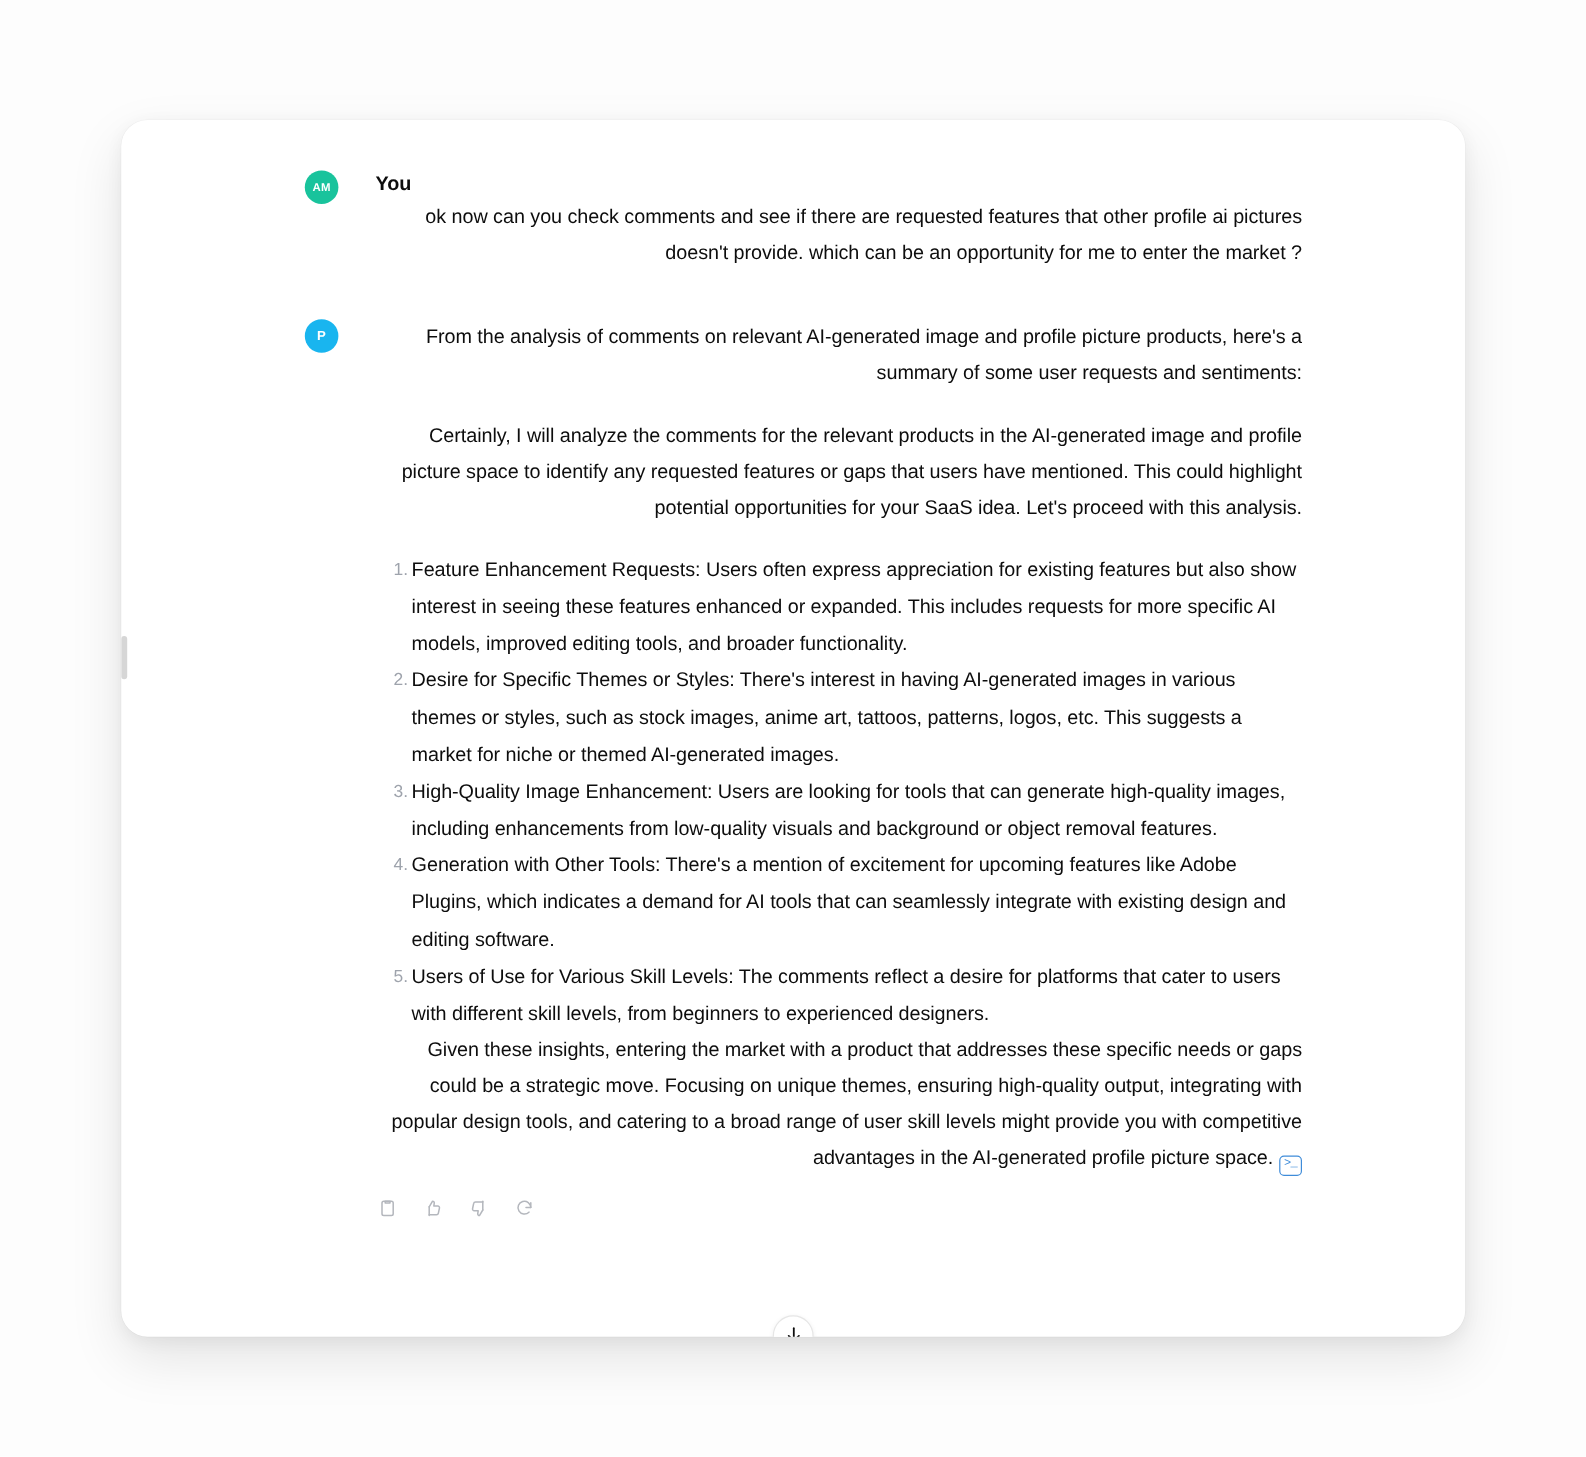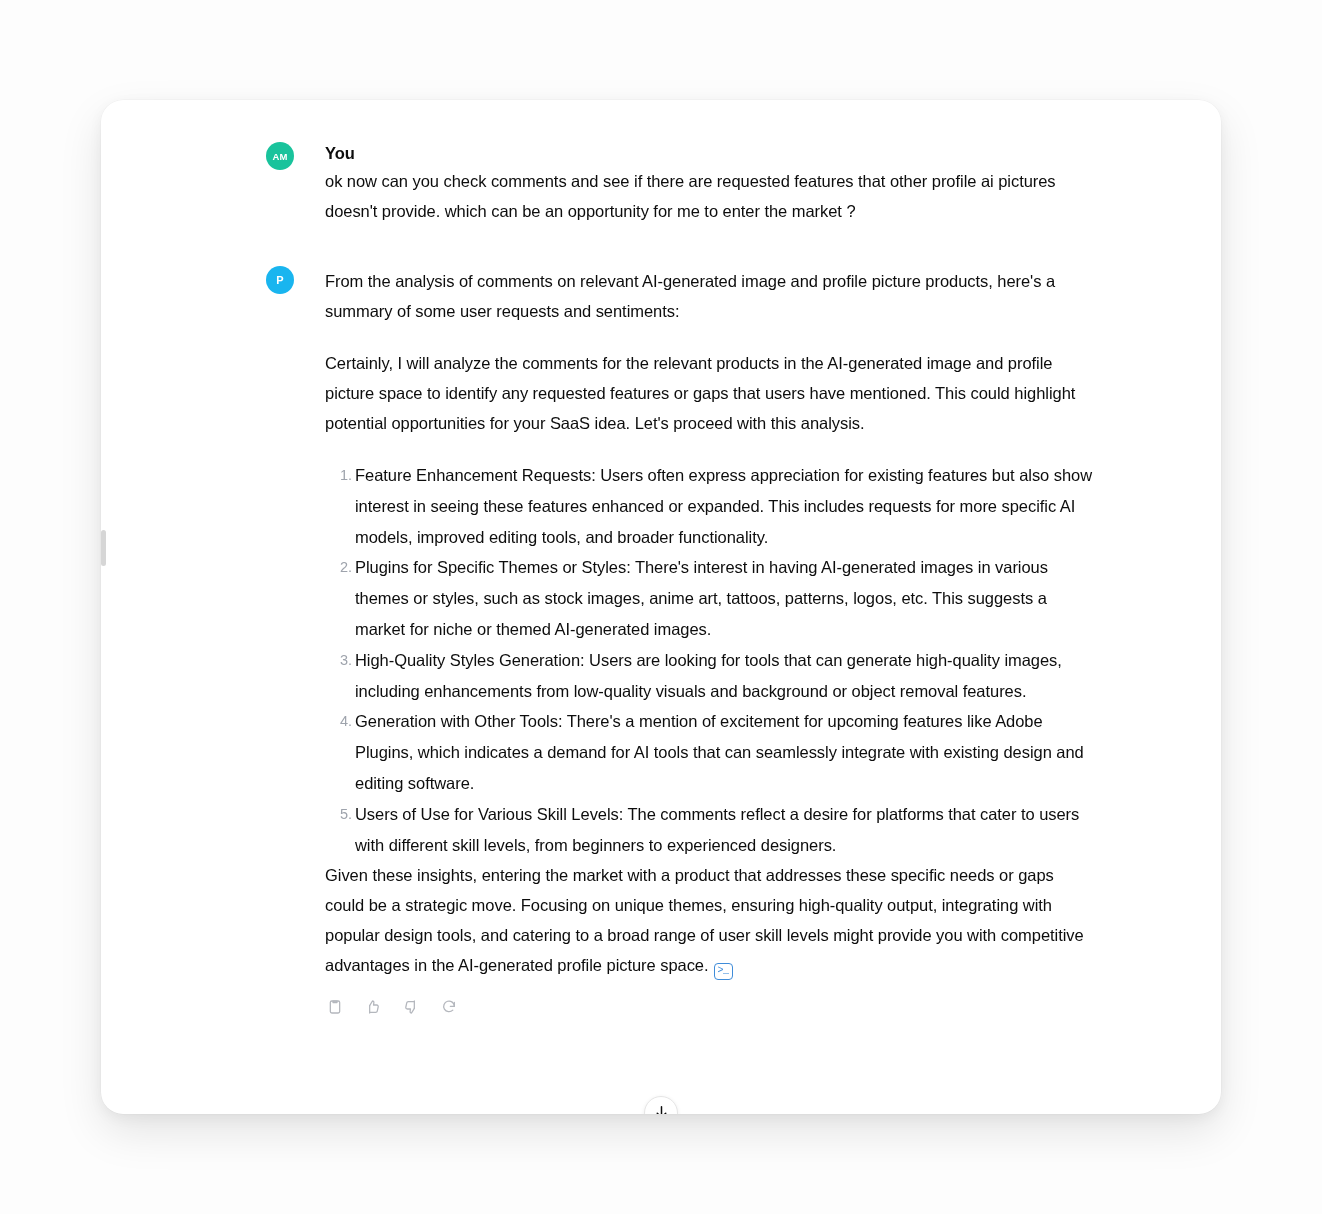--- a/index.html
+++ b/index.html
@@ -43,21 +43,21 @@
     top: 430px;
     width: 5px;
     height: 36px;
     border-radius: 3px;
     background: #d6d6d6;
     z-index: 6;
   }
 
   .conversation {
     position: absolute;
-    left: 12px;
+    left: 0;
     top: 0;
     width: 100%;
     height: 100%;
     padding: 0;
     overflow: hidden;
   }
 
   
   .message {
     position: relative;
@@ -99,20 +99,21 @@
     margin: 0 0 2px 0;
     letter-spacing: -0.1px;
   }
 
   .para {
     font-size: 16.5px;
     line-height: 30px;
     color: #0d0d0d;
     margin: 0;
     letter-spacing: -0.05px;
+    text-align: right;
   }
   .para + .para { margin-top: 22px; }
 
   
   .message-user { margin-top: 42px; }
   .message-gpt  { margin-top: 40px; }
 
   
   ol.points {
     margin: 22px 0 0 0;
@@ -228,24 +229,24 @@
 
           <p class="para">From the analysis of comments on relevant AI-generated image and profile picture products, here's a summary of some user requests and sentiments:</p>
 
           <p class="para">Certainly, I will analyze the comments for the relevant products in the AI-generated image and profile picture space to identify any requested features or gaps that users have mentioned. This could highlight potential opportunities for your SaaS idea. Let's proceed with this analysis.</p>
 
           <ol class="points">
             <li>
               <b>Feature Enhancement Requests</b><span>: Users often express appreciation for existing features but also show interest in seeing these features enhanced or expanded. This includes requests for more specific AI models, improved editing tools, and broader functionality.</span>
             </li>
             <li>
-              <b>Plugins for Specific Themes or Styles</b><span>: There's interest in having AI-generated images in various themes or styles, such as stock images, anime art, tattoos, patterns, logos, etc. This suggests a market for niche or themed AI-generated images.</span>
-            </li>
-            <li>
-              <b>High-Quality Styles Generation</b><span>: Users are looking for tools that can generate high-quality images, including enhancements from low-quality visuals and background or object removal features.</span>
+              <b>Desire for Specific Themes or Styles</b><span>: There's interest in having AI-generated images in various themes or styles, such as stock images, anime art, tattoos, patterns, logos, etc. This suggests a market for niche or themed AI-generated images.</span>
+            </li>
+            <li>
+              <b>High-Quality Image Enhancement</b><span>: Users are looking for tools that can generate high-quality images, including enhancements from low-quality visuals and background or object removal features.</span>
             </li>
             <li>
               <b>Generation with Other Tools</b><span>: There's a mention of excitement for upcoming features like Adobe Plugins, which indicates a demand for AI tools that can seamlessly integrate with existing design and editing software.</span>
             </li>
             <li>
               <b>Users of Use for Various Skill Levels</b><span>: The comments reflect a desire for platforms that cater to users with different skill levels, from beginners to experienced designers.</span>
             </li>
           </ol>
 
           <p class="para"><span>Given these insights, entering the market with a product that addresses these specific needs or gaps could be a strategic move. Focusing on unique themes, ensuring high-quality output, integrating with popular design tools, and catering to a broad range of user skill levels might provide you with competitive advantages in the AI-generated profile picture space.</span><span class="citation-chip">&gt;_</span></p>

